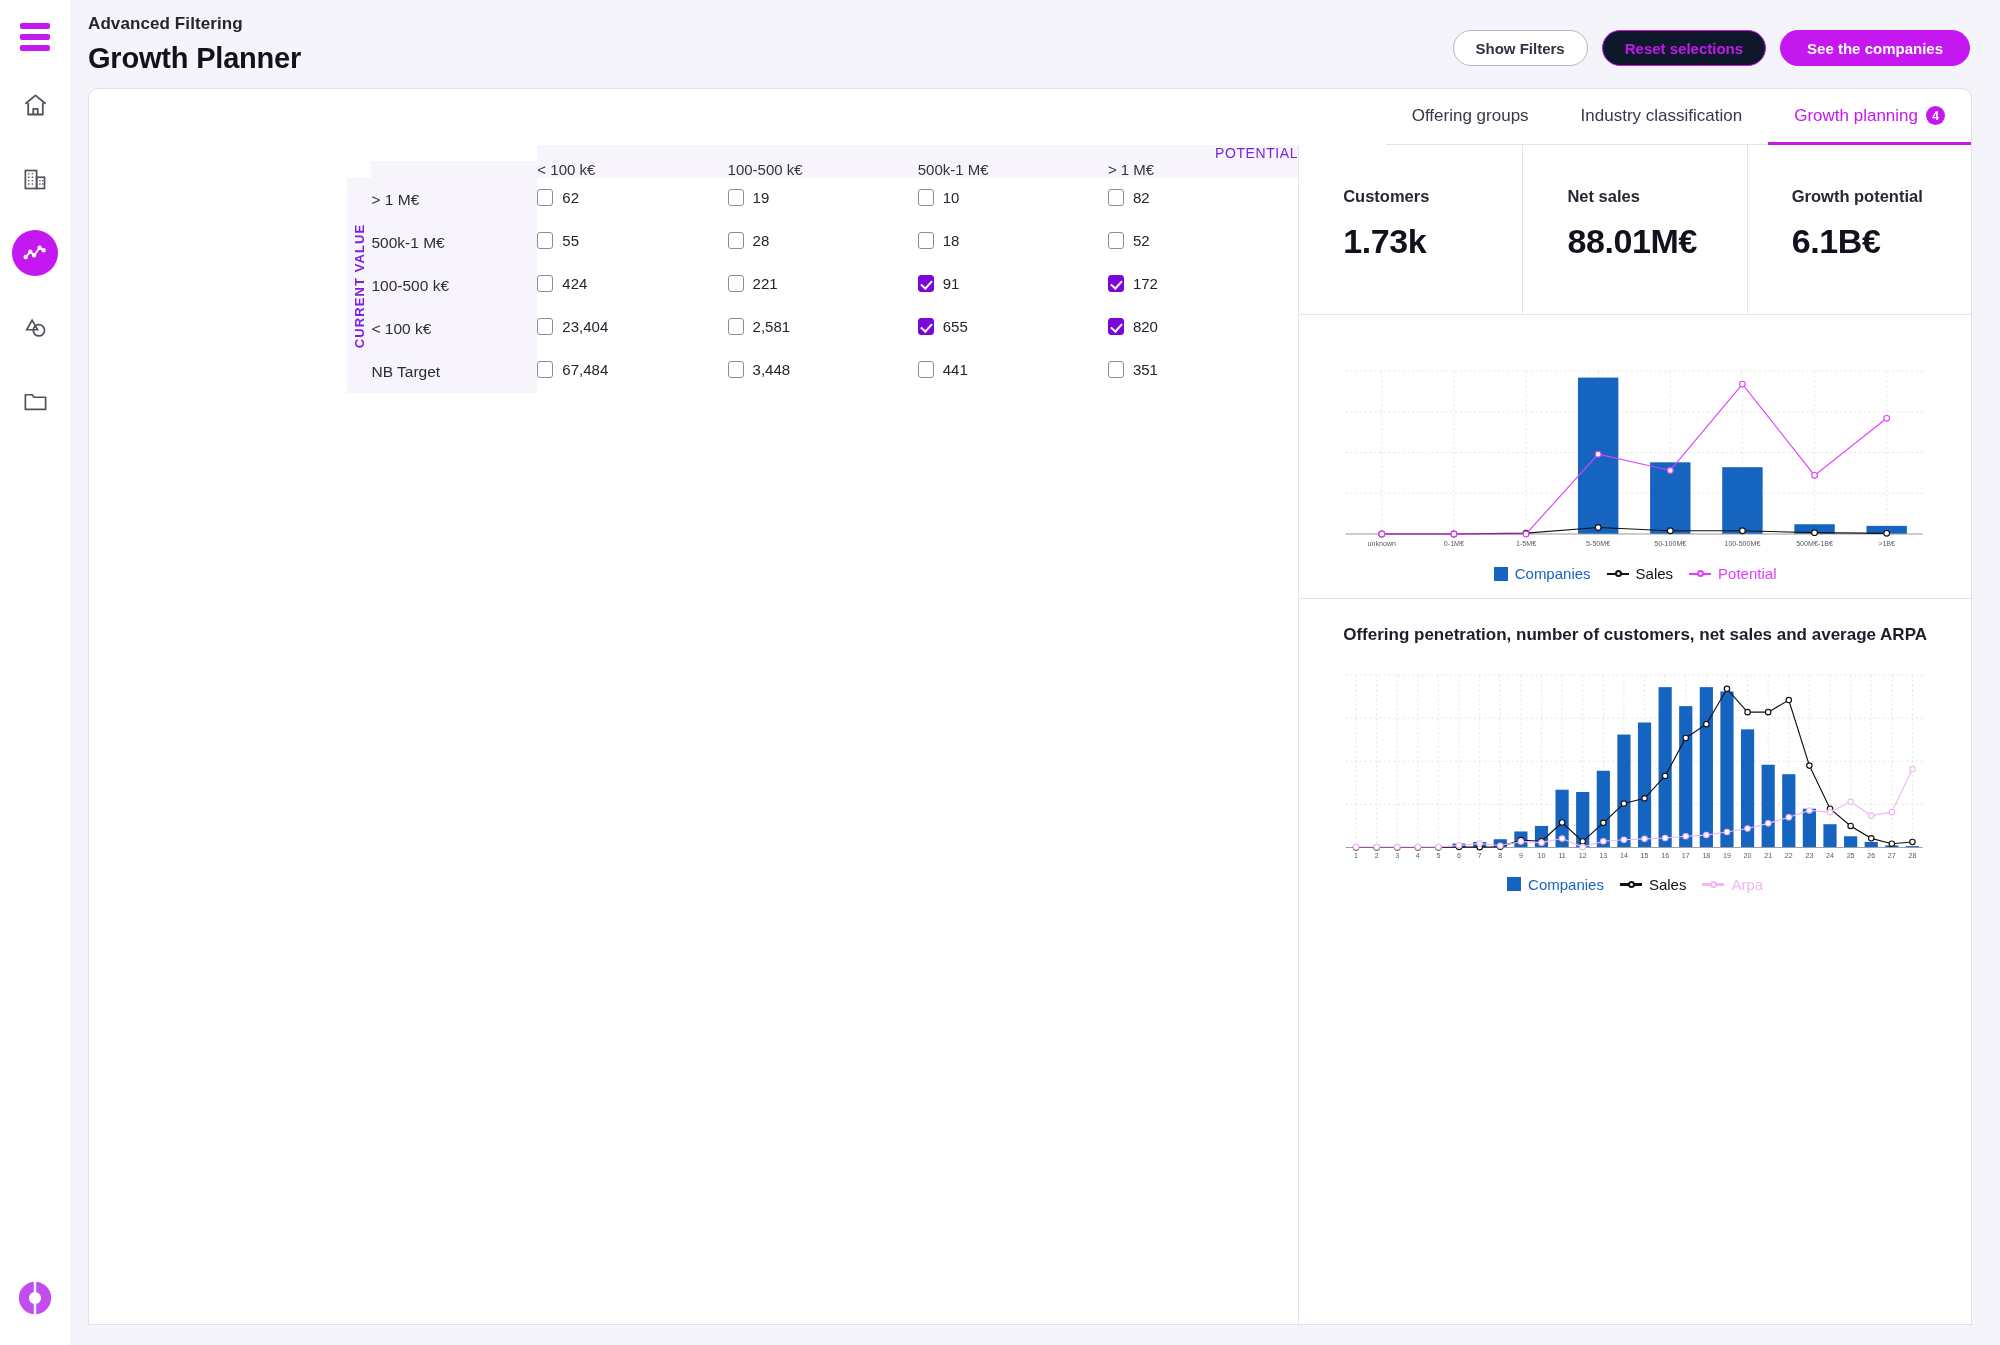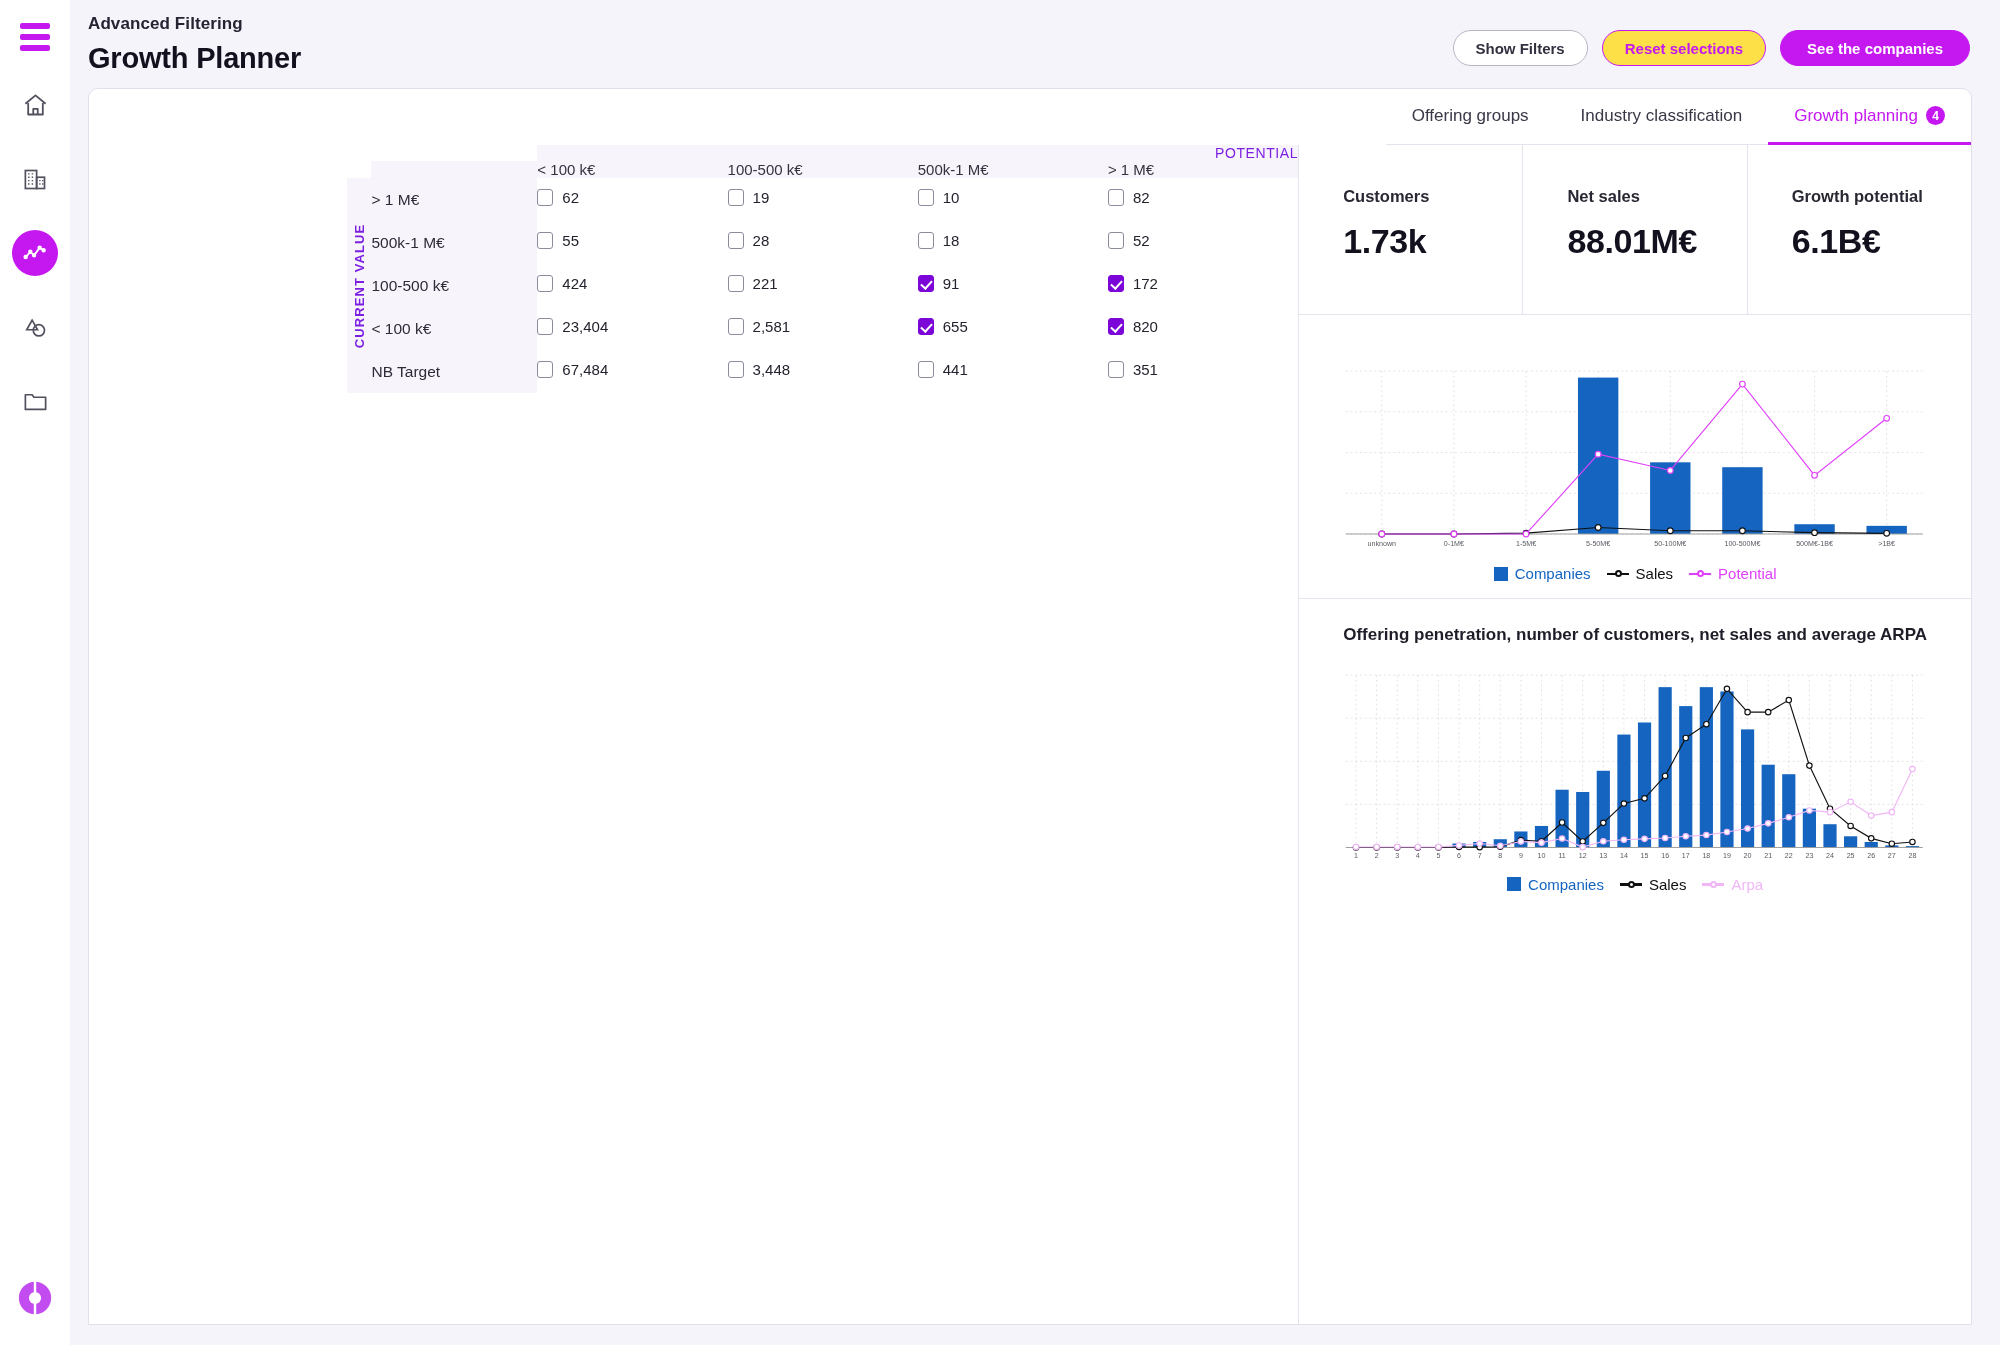--- a/index.html
+++ b/index.html
@@ -39,21 +39,21 @@
   .eyebrow { font-size: 17px; font-weight: bold; color: #262333; letter-spacing: .1px; }
   .page-title { font-size: 29px; font-weight: bold; color: #14111f; margin-top: 8px; letter-spacing: -.2px; }
   .topbar-actions { margin-left: auto; display: flex; gap: 14px; padding-top: 16px; }
   .btn {
     border-radius: 22px; height: 36px; padding: 0 22px;
     font-size: 15px; font-weight: bold; cursor: pointer;
     display: inline-flex; align-items: center; justify-content: center;
     white-space: nowrap;
   }
   .btn-ghost { background: #fff; border: 1px solid #b9b5c6; color: #333040; }
-  .btn-outline { background: #fde047; border: 1.5px solid #c518f0; color: #c518f0; }
+  .btn-outline { background: #0f172a; border: 1.5px solid #c518f0; color: #c518f0; }
   .btn-solid { background: #c518f0; border: 1px solid #c518f0; color: #fff; padding: 0 26px; }
 
   
   .panel {
     margin: 0 28px 20px 18px;
     background: #fff;
     border: 1px solid #e2dfeb;
     border-radius: 10px 10px 0 0;
     flex: 1 1 auto;
     display: flex; flex-direction: column;

